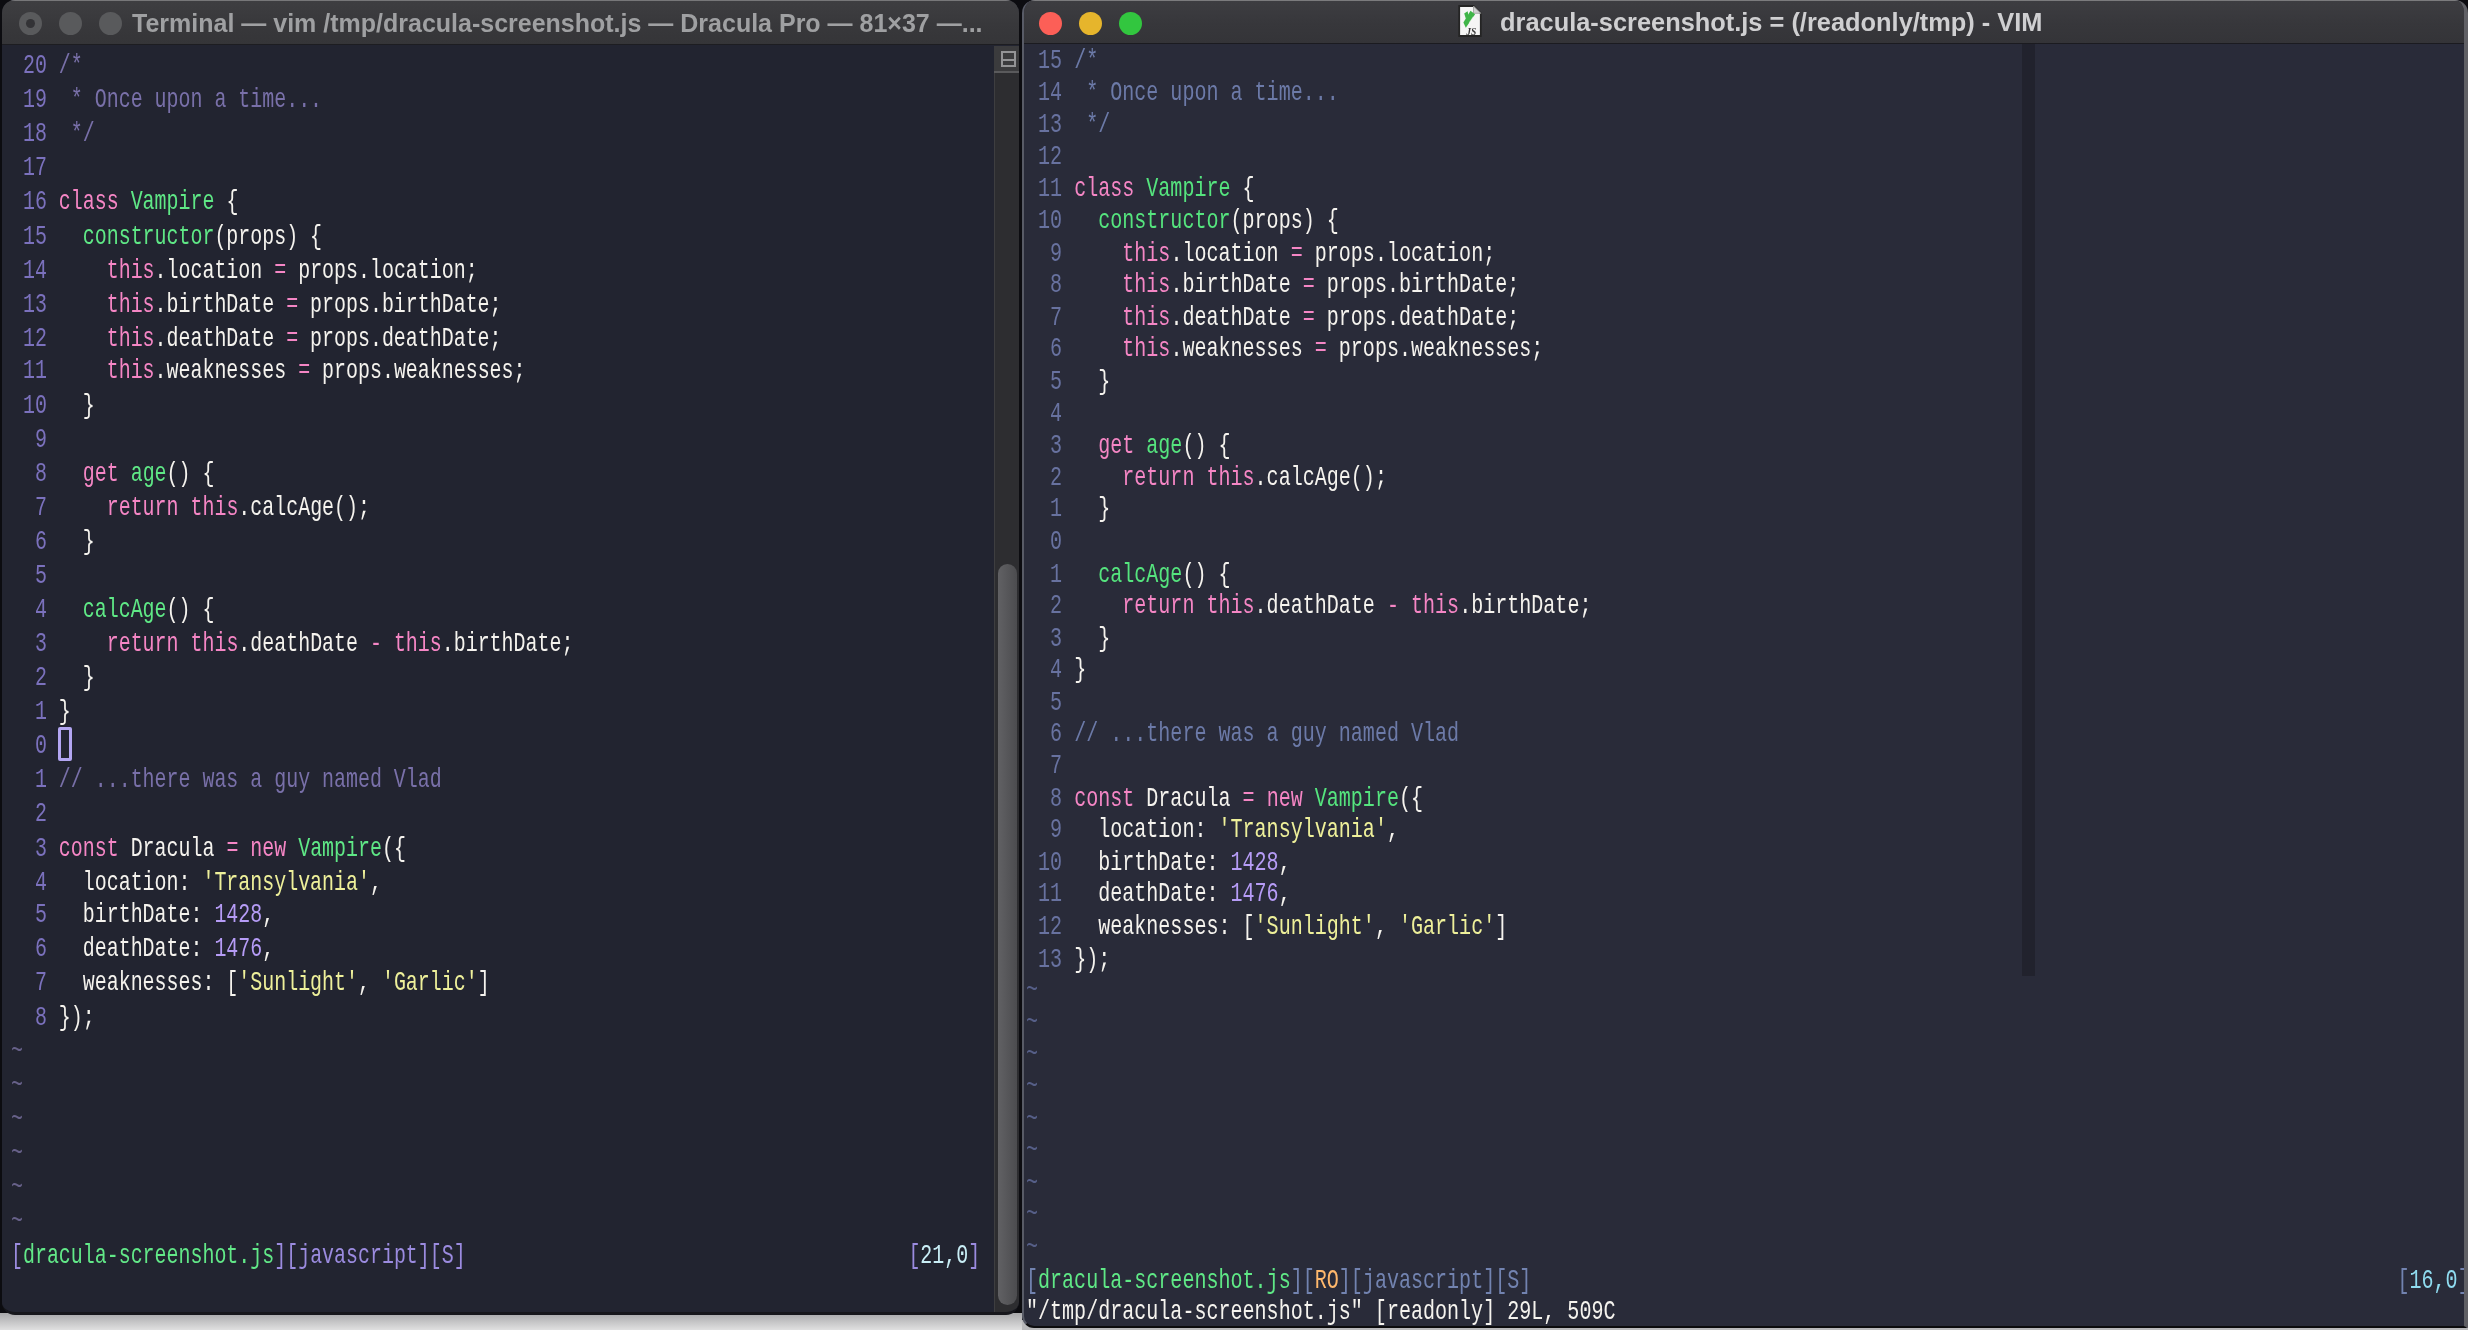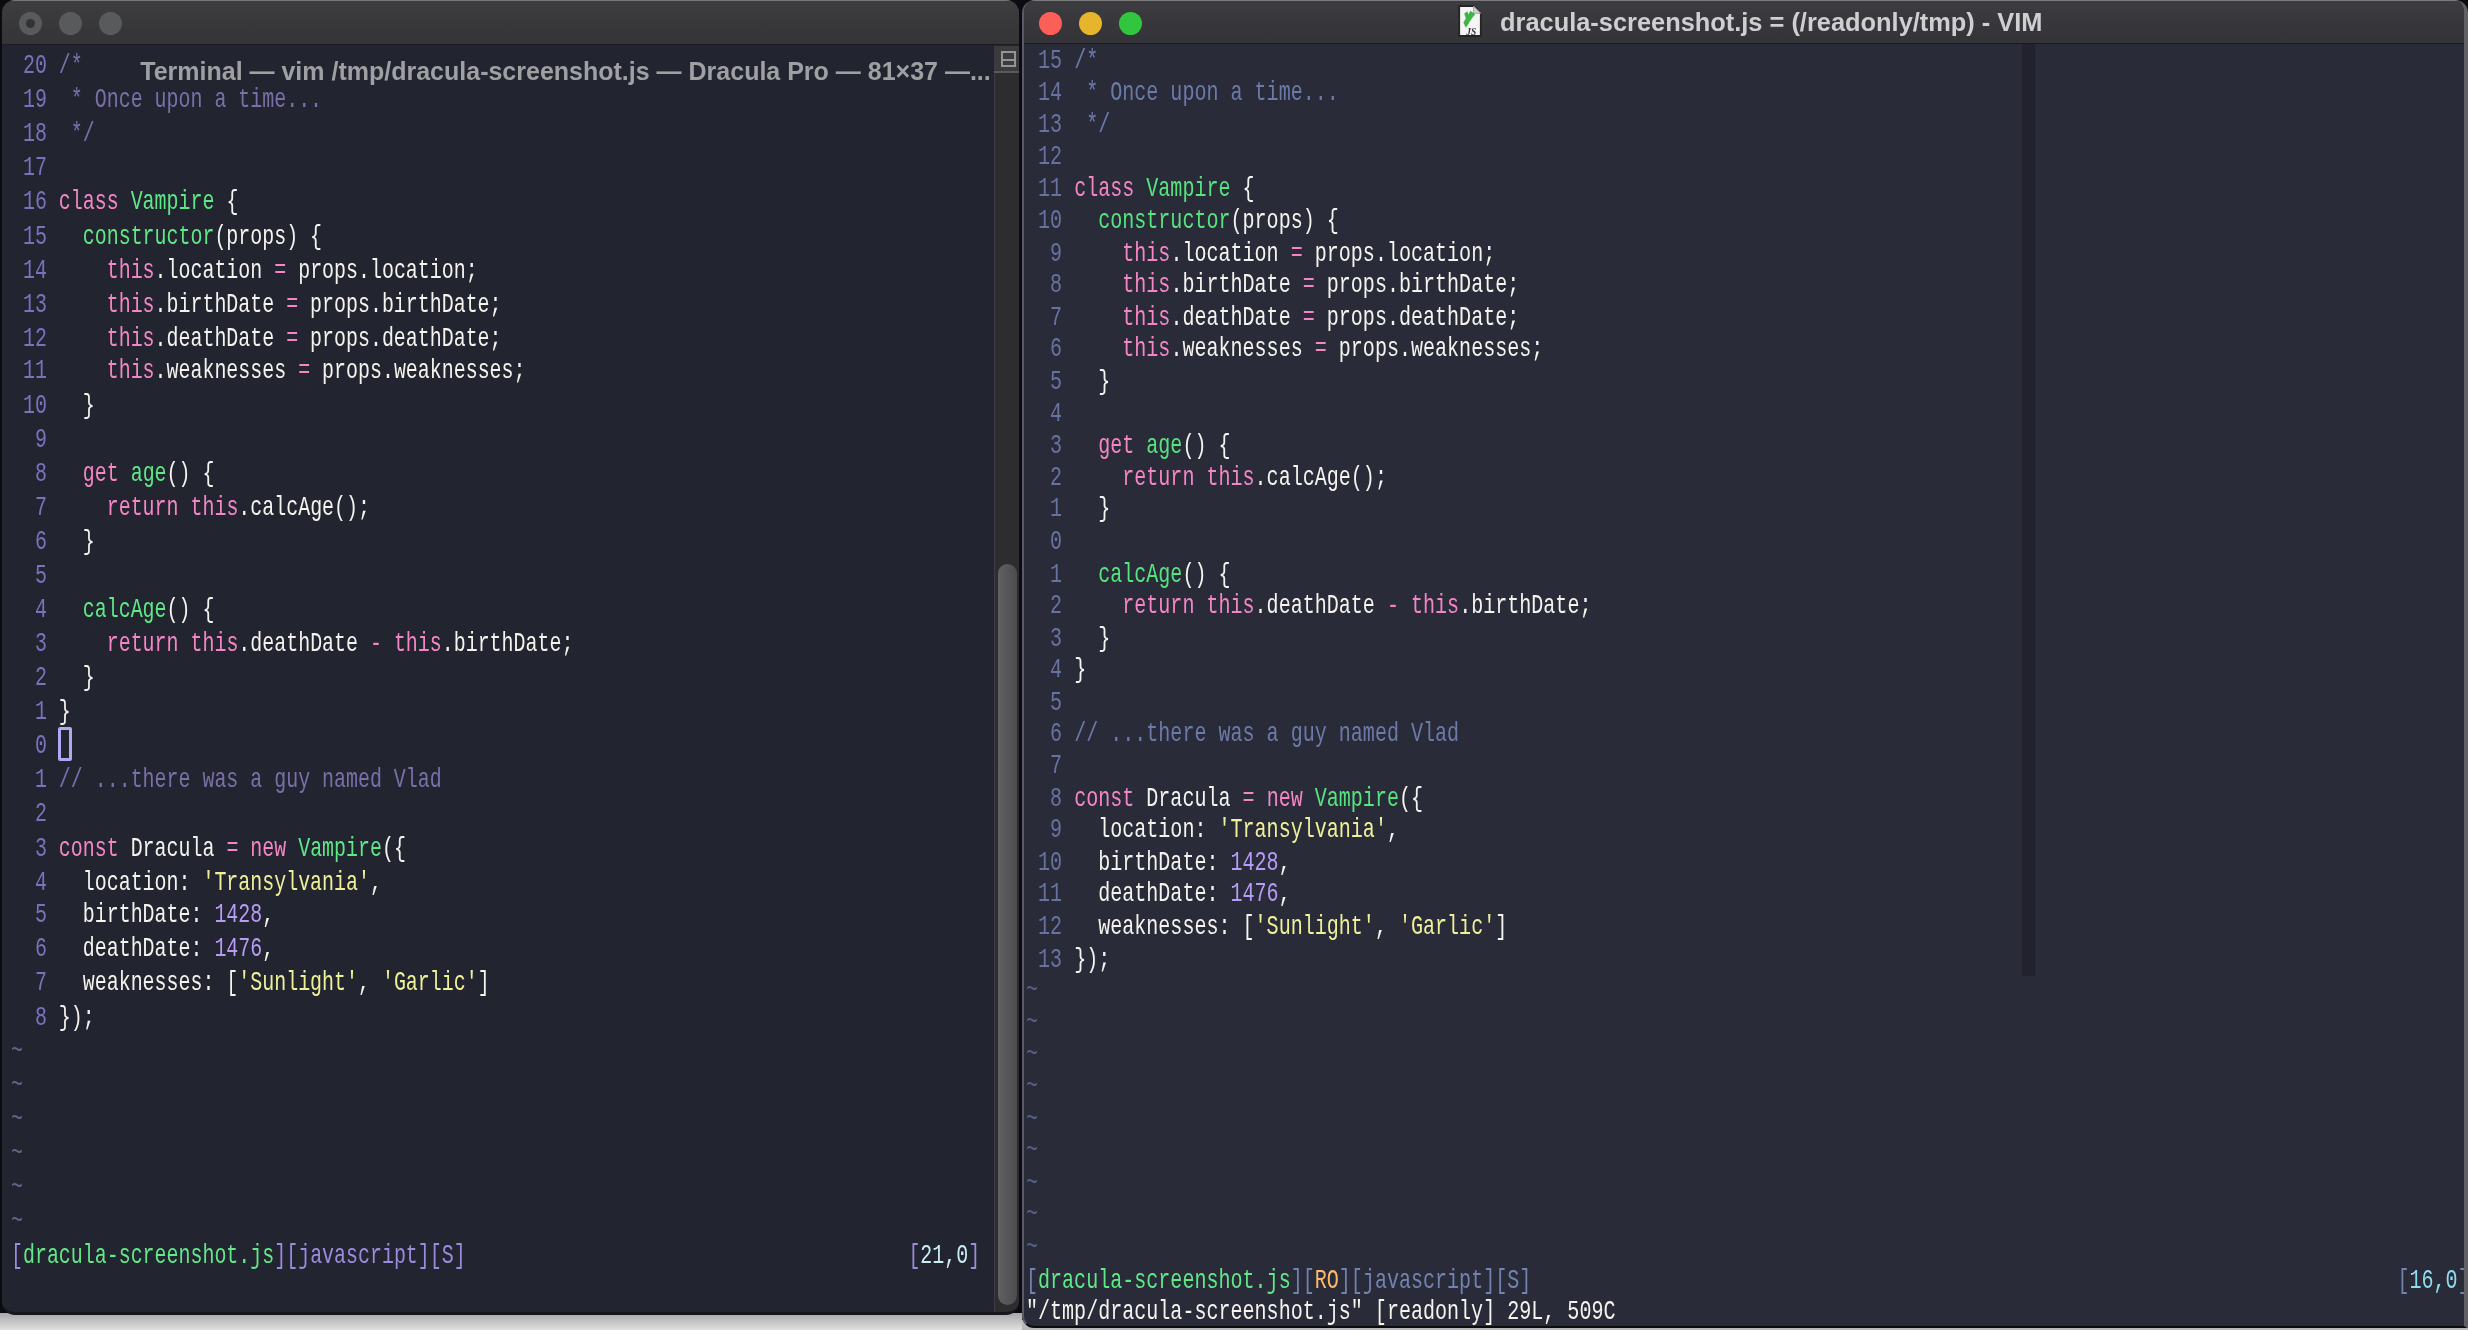--- a/index.html
+++ b/index.html
@@ -7,21 +7,21 @@
 #strip{position:absolute;left:0;top:1313px;width:1022px;height:17px;background:linear-gradient(#a8a8aa,#e0e0e0);}
 #strip2{position:absolute;left:1022px;top:1320px;width:1446px;height:10px;background:#b9b9bb;}
 
 #w1{position:absolute;left:2px;top:0;width:1017px;height:1315px;background:#222430;border-radius:13px;border-bottom:3px solid #17171c;overflow:hidden;}
 #w1tb{position:absolute;left:0;top:0;width:100%;height:45px;background:linear-gradient(#3e3e41 0%,#38383b 55%,#353538 100%);border-top:1.5px solid #777779;border-bottom:1px solid #1d1d21;}
 #w1tb .tl{position:absolute;top:10.5px;width:23px;height:23px;border-radius:50%;background:#595a5c;}
 #w1tb .d1{left:17px;}
 #w1tb .d1::after{content:"";position:absolute;left:7px;top:7px;width:9px;height:9px;border-radius:50%;background:#333336;}
 #w1tb .d2{left:57px;}
 #w1tb .d3{left:97px;}
-#w1tb .ttl{position:absolute;left:130px;right:20px;top:0;height:45px;line-height:45px;text-align:center;font-family:"Liberation Sans",sans-serif;font-size:25px;font-weight:700;color:#9fa0a2;white-space:nowrap;overflow:hidden;margin-top:48px;}
+#w1tb .ttl{position:absolute;left:130px;right:20px;top:0;height:45px;line-height:45px;text-align:left;font-family:"Liberation Sans",sans-serif;font-size:25px;font-weight:700;color:#9fa0a2;white-space:nowrap;overflow:hidden;}
 #w1body{position:absolute;left:0;top:46px;width:992px;bottom:0;background:#222430;}
 #w1text{position:absolute;left:9px;top:48.5px;font-family:"Liberation Mono",monospace;font-size:19.95px;color:#f5f3ee;transform:scaleY(1.42);transform-origin:0 0;}
 .lr{height:23.94px;line-height:23.94px;white-space:pre;}
 .ln{color:#7b71bd;} .lc{color:#7970a9;} .lp{color:#f586c5;} .lg{color:#5fe886;}
 .ly{color:#eef09a;} .lu{color:#b69cf6;} .lt{color:#676189;}
 .lb{color:#9b8bdf;} .lf2{color:#62e888;} .lj{color:#9b8bdf;} .lc2{color:#c9eef6;}
 #lcursor{position:absolute;left:56px;top:727px;width:13.5px;height:34px;border:3px solid #b3a6f2;border-radius:2px;}
 
 #w1sb{position:absolute;left:992px;top:46px;width:27px;bottom:0;background:#2d2d30;border-left:1px solid #3e3e40;}
 #w1sbtn{position:absolute;left:992px;top:46px;width:27px;height:27px;background:#3b3b3d;border-bottom:2px solid #5a5a5c;}

